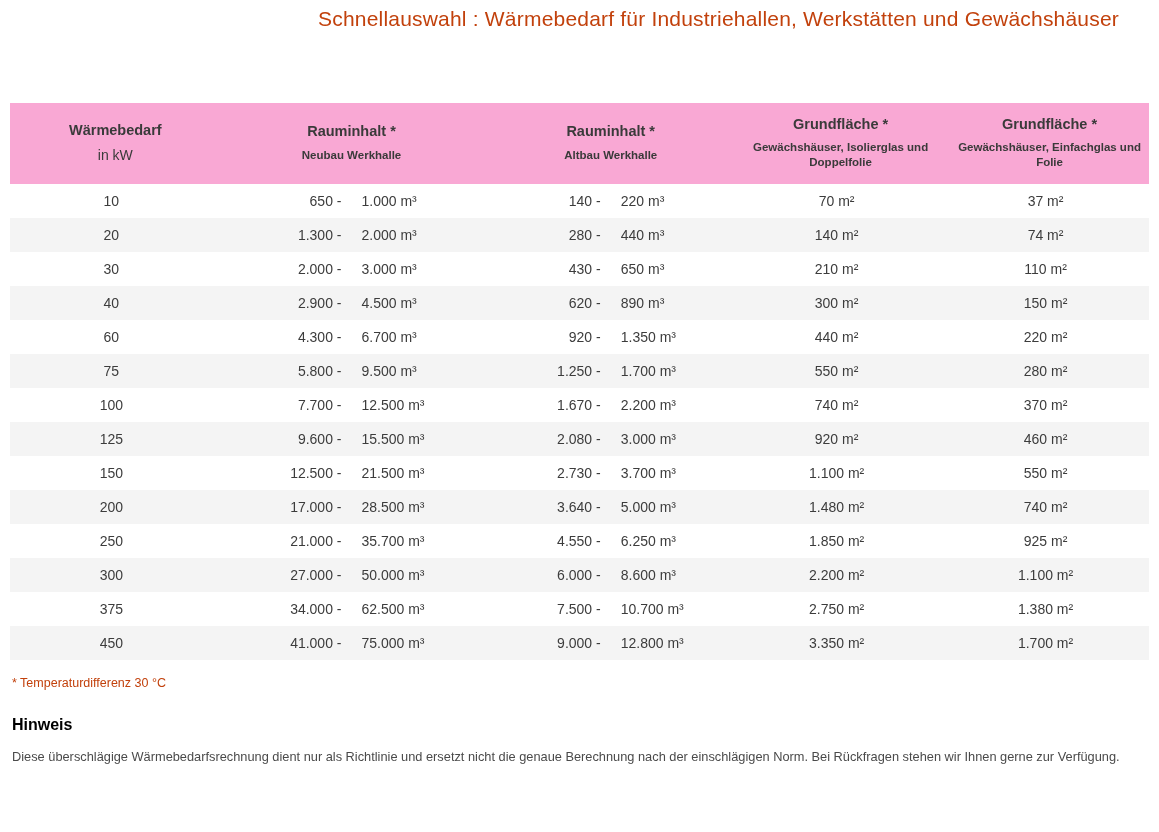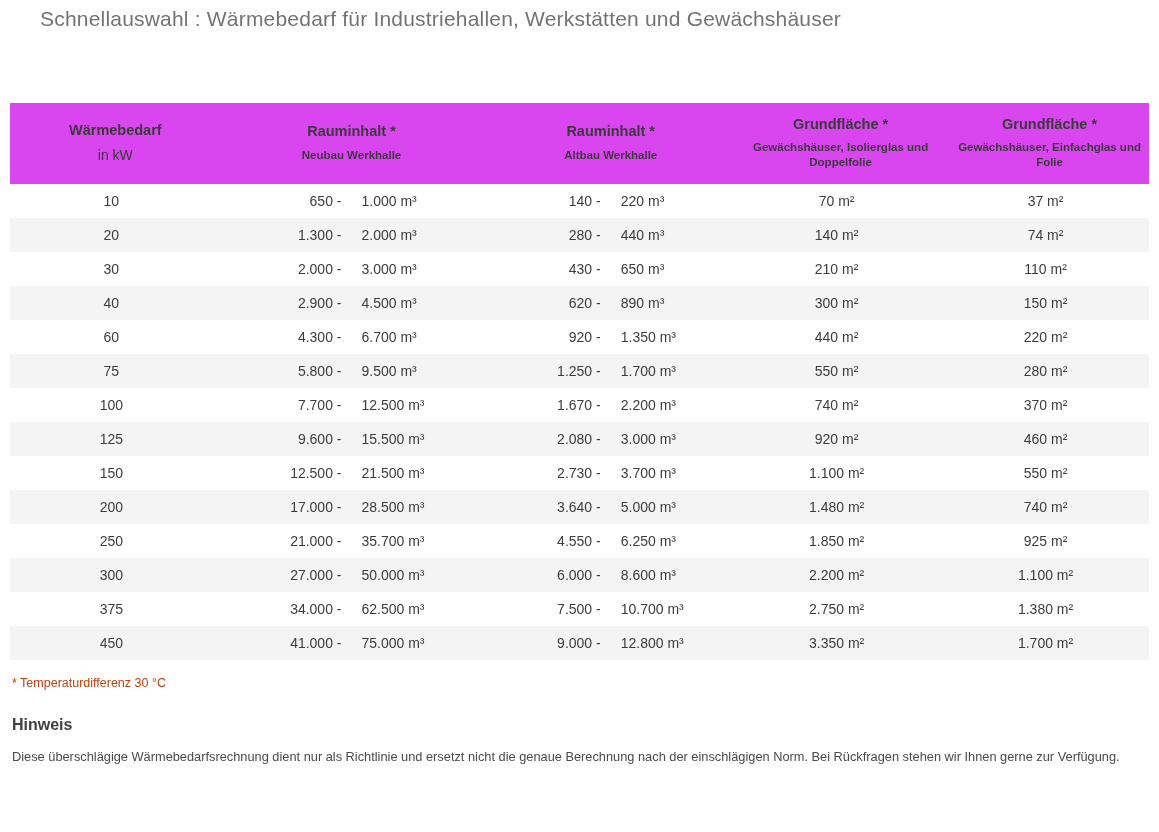--- a/index.html
+++ b/index.html
@@ -13,38 +13,38 @@
     font-family: "Liberation Sans", sans-serif;
     color: #3c3c3c;
     overflow: hidden;
   }
   .page {
     width: 1159px;
     box-sizing: border-box;
     padding: 0 10px;
   }
   .page-title {
-    text-align: left;
+    text-align: right;
     font-size: 21px;
     font-weight: 400;
-    color: #737373;
+    color: #c2410c;
     letter-spacing: 0.2px;
     margin: 7px 0 0 0;
     padding: 0 30px;
   }
   .table-wrap {
     margin-top: 72px;
   }
   table.quick-select {
     width: 1139px;
     border-collapse: collapse;
     table-layout: fixed;
   }
   table.quick-select thead th {
-    background: #d946ef;
+    background: #f9a8d4;
     padding: 12px 6px 14px 14px;
     vertical-align: middle;
     font-weight: 700;
     font-size: 14.5px;
     color: #3a3a3a;
     text-align: center;
     line-height: 1.25;
   }
   th .sub {
     display: block;
@@ -92,21 +92,21 @@
     white-space: nowrap;
   }
   .footnote {
     font-size: 12.5px;
     color: #c2410c;
     margin: 16px 0 0 2px;
   }
   .note-heading {
     font-size: 16px;
     font-weight: 700;
-    color: #404040;
+    color: #000000;
     margin: 26px 0 0 2px;
   }
   .note-body {
     font-size: 12.8px;
     color: #4a4a4a;
     line-height: 1.55;
     margin: 13px 0 0 2px;
     max-width: 1125px;
   }
   .col-kw { width: 17.6%; }

